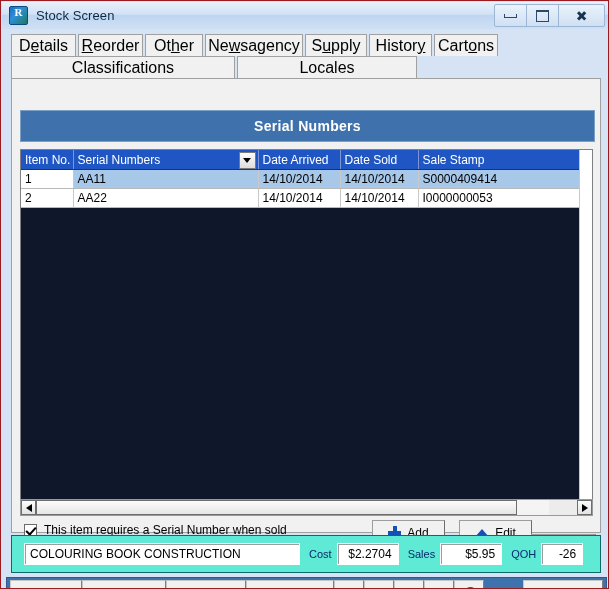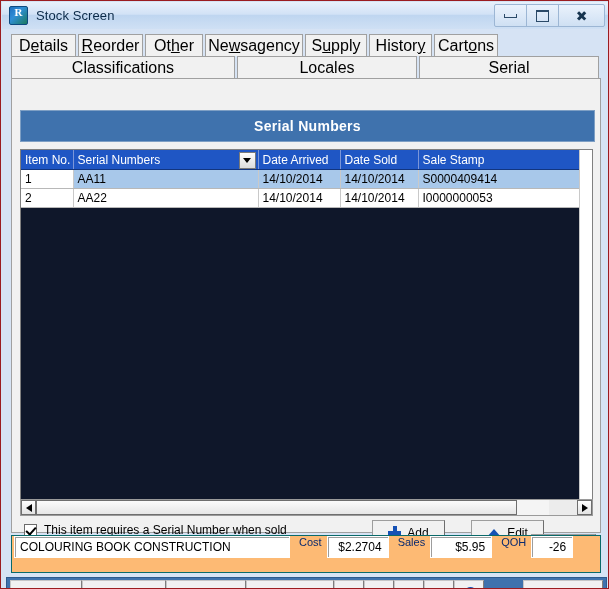--- a/index.html
+++ b/index.html
@@ -272,21 +272,21 @@
     background: #f1f1f1;
     border: 1px solid #9d9d9d;
     border-right-color:#6d6d6d; border-bottom-color:#6d6d6d;
     display: flex;
     align-items: center;
     justify-content: center;
     gap: 6px;
     font-size: 12px;
   }
   .act-btn.add    { left: 360px; top: 441px; width: 73px; }
-  .act-btn.edit   { left: 459px; top: 441px; width: 73px; }
+  .act-btn.edit   { left: 447px; top: 441px; width: 73px; }
   .act-btn.delete { left: 519px; top: 455px; width: 65px; }
 
   .ic-plus {
     width: 13px; height: 13px;
     position: relative; flex: none;
   }
   .ic-plus::before, .ic-plus::after {
     content: ""; position: absolute; background: #1551b5;
   }
   .ic-plus::before { left: 5px; top: 0; width: 4px; height: 13px; }
@@ -300,24 +300,25 @@
   .ic-minus {
     width: 13px; height: 4px; background: #1551b5; flex: none;
   }
 
   
   .infobar {
     position: absolute;
     left: 9px; top: 506px;
     width: 590px; height: 38px;
     box-sizing: border-box;
-    background: #fdba74;
+    background: #5eead4;
     border: 1px solid #0a6a6a;
     display: flex;
-    padding: 0 2px;
+    align-items: center;
+    padding: 0 12px;
   }
   .desc-field {
     width: 276px; height: 22px;
     box-sizing: border-box;
     background: #ffffff;
     border: 1px solid #ffffff;
     box-shadow: inset 1px 1px 0 #9d9d9d;
     display: flex; align-items: center;
     padding-left: 5px;
     font-size: 12px;
@@ -468,23 +469,20 @@
         <div class="tab" style="width:64px">
             <span>Cart<u>o</u>ns</span>
           </div>
       </div>
       <div class="tabrow tabrow2">
         <div class="tab" style="width:224px">
             <span>Classifications</span>
           </div>
         <div class="tab" style="width:180px">
             <span>Locales</span>
-          </div>
-        <div class="tab sel" style="width:180px">
-            <span>Serial</span>
           </div>
       </div>
     </div>
 
     <div class="page">
 
       <div class="banner">
         <span>Serial Numbers</span>
       </div>
 

